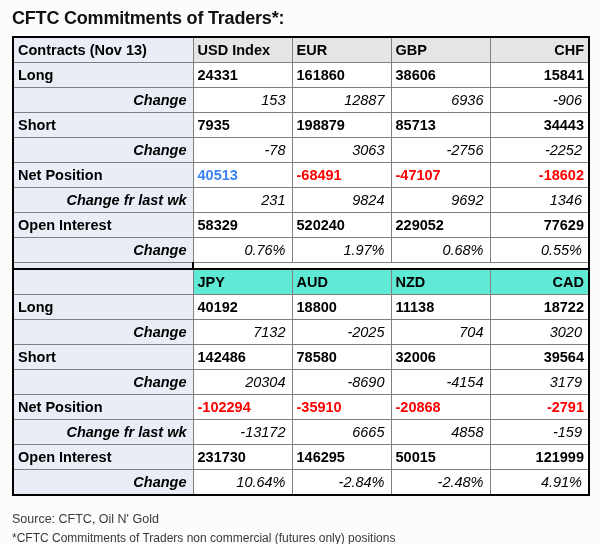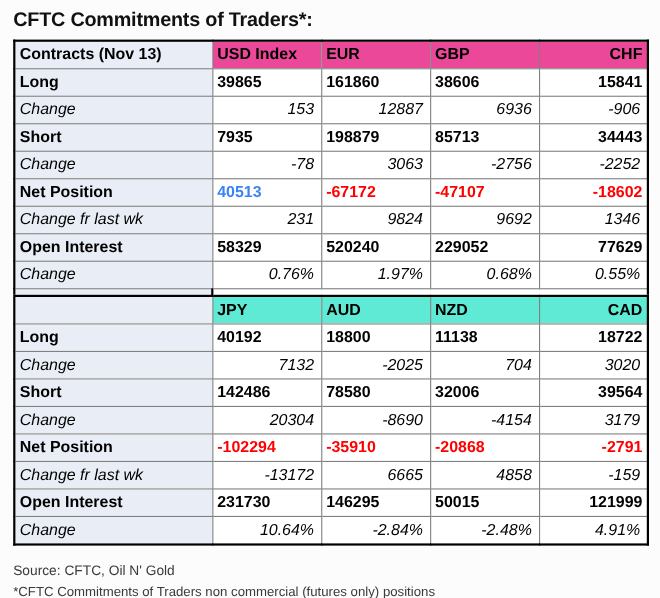--- a/index.html
+++ b/index.html
@@ -50,21 +50,21 @@
   }
   table.cot td:last-child { border-right: none; text-align: right; }
   table.cot tr:last-child td { border-bottom: none; }
 
   
   col.c-label { width: 180px; }
   col.c-data  { width: 99px; }
 
   
   .hdr td {
-    background: #ec4899;
+    background: #e5e5e5;
     font-weight: bold;
     font-size: 15px;
     color: #000;
     border-bottom: 2px solid #000;
   }
   .hdr2 td {
     background: #5eead4;
     font-weight: bold;
     font-size: 15px;
     color: #000;
@@ -77,22 +77,22 @@
 
   
   td.lbl {
     background: #e9eef6;
     font-weight: bold;
     text-align: left;
     border-right: 2px solid #000;
   }
   td.lbl.sub {
     font-style: italic;
-    font-weight: normal;
-    text-align: left;
+    font-weight: bold;
+    text-align: right;
     padding-right: 6px;
   }
 
   
   td.val {
     background: #ffffff;
     font-weight: bold;
     text-align: left;
   }
   td.val.sub {
@@ -141,21 +141,21 @@
     <tbody>
         <tr class="hdr">
           <td class="lbl">Contracts (Nov 13)</td>
           <td>USD Index</td>
           <td>EUR</td>
           <td>GBP</td>
           <td>CHF</td>
         </tr>
         <tr>
           <td class="lbl">Long</td>
-          <td class="val">39865</td>
+          <td class="val">24331</td>
           <td class="val">161860</td>
           <td class="val">38606</td>
           <td class="val">15841</td>
         </tr>
         <tr>
           <td class="lbl sub">Change</td>
           <td class="val sub">153</td>
           <td class="val sub">12887</td>
           <td class="val sub">6936</td>
           <td class="val sub">-906</td>
@@ -170,21 +170,21 @@
         <tr>
           <td class="lbl sub">Change</td>
           <td class="val sub">-78</td>
           <td class="val sub">3063</td>
           <td class="val sub">-2756</td>
           <td class="val sub">-2252</td>
         </tr>
         <tr>
           <td class="lbl">Net Position</td>
           <td class="val pos">40513</td>
-          <td class="val neg">-67172</td>
+          <td class="val neg">-68491</td>
           <td class="val neg">-47107</td>
           <td class="val neg">-18602</td>
         </tr>
         <tr>
           <td class="lbl sub">Change fr last wk</td>
           <td class="val sub">231</td>
           <td class="val sub">9824</td>
           <td class="val sub">9692</td>
           <td class="val sub">1346</td>
         </tr>

